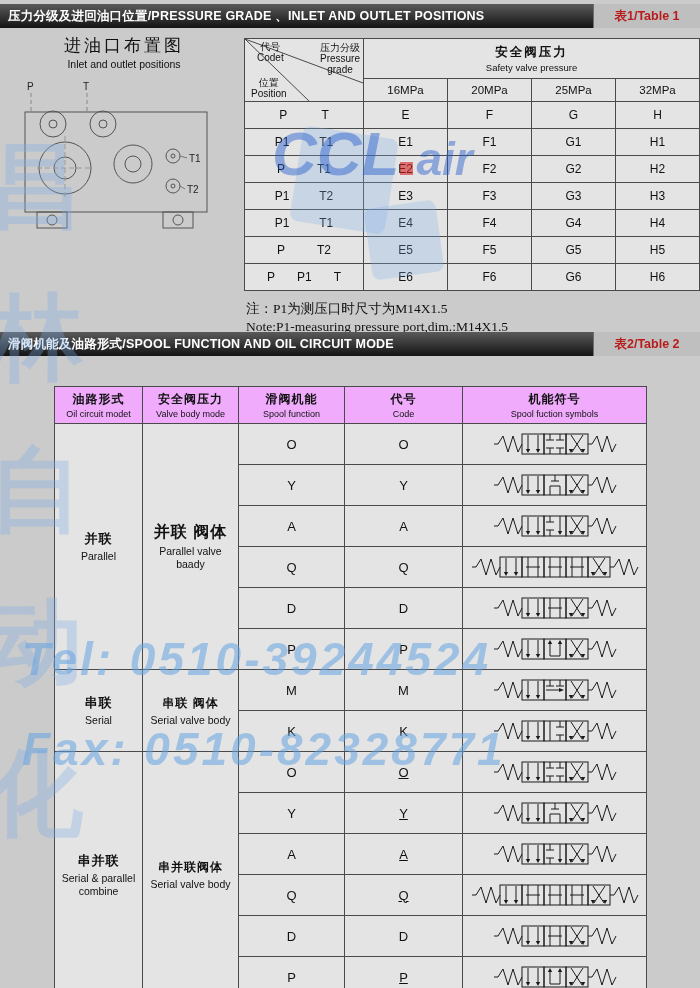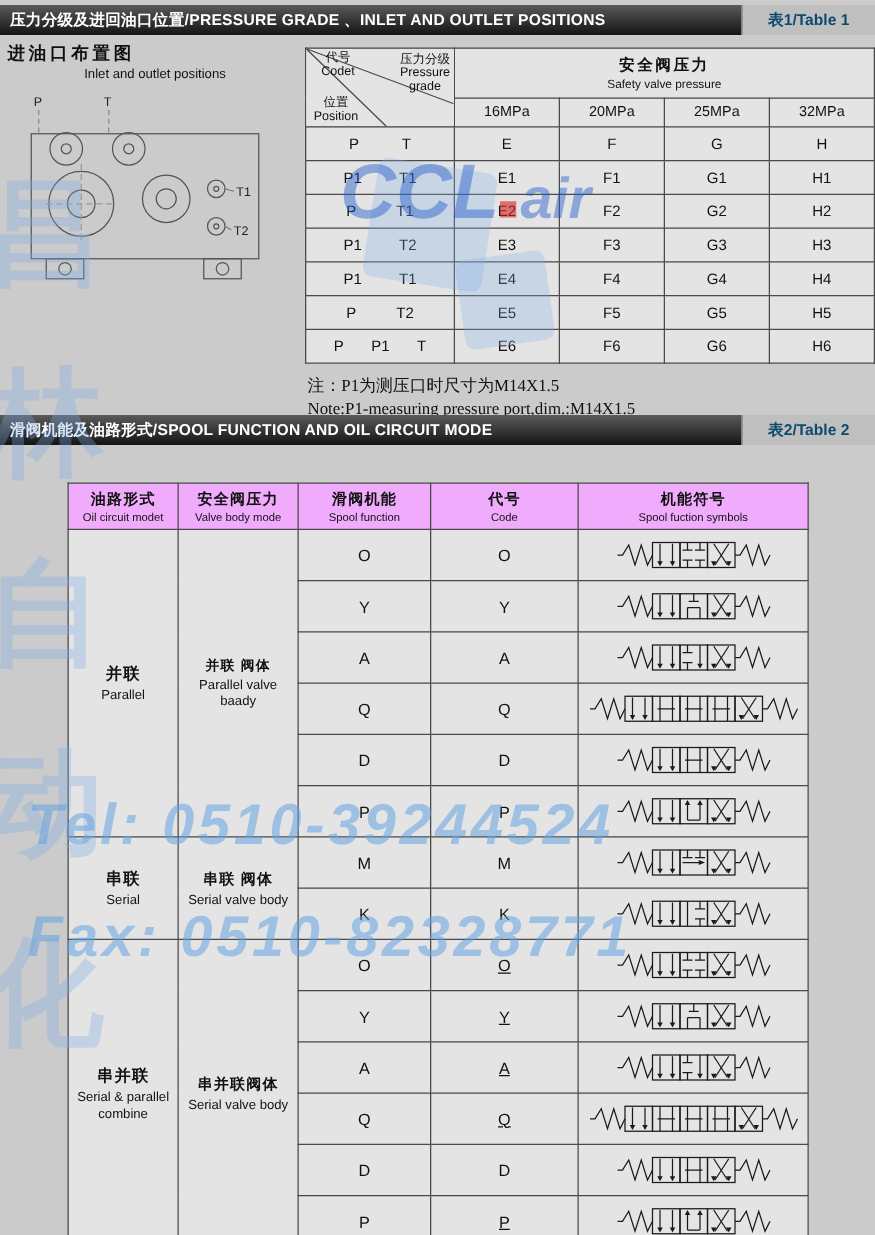--- a/index.html
+++ b/index.html
@@ -2,26 +2,26 @@
 <html><head>
 <meta charset="utf-8">
 <style>
   html,body{margin:0;padding:0;background:#b5b5b5;}
   .page{position:relative;width:700px;height:988px;background:#cbcbcb;overflow:hidden;
         font-family:"Liberation Sans",sans-serif;color:#111;}
   
   .bar{position:absolute;left:0;width:700px;height:24px;display:flex;z-index:2;}
   .bar-title{flex:1;background:linear-gradient(#5a5a5a,#141414);color:#fff;font-weight:bold;
              font-size:12.5px;display:flex;align-items:center;padding-left:8px;letter-spacing:.2px;white-space:nowrap;}
-  .bar-tag{width:106px;background:#bfbfbf;color:#0c4a6e;font-weight:bold;font-size:12.5px;
+  .bar-tag{width:106px;background:#bfbfbf;color:#b91c1c;font-weight:bold;font-size:12.5px;
            display:flex;align-items:center;justify-content:center;border-left:1px solid #6e6e6e;}
   #bar1{top:4px;} #bar2{top:332px;}
   
   .drawing{position:absolute;left:6px;top:34px;width:236px;z-index:2;}
-  .drawing-title{text-align:left;font-weight:bold;font-size:14px;letter-spacing:3px;}
+  .drawing-title{text-align:center;font-weight:normal;font-size:17px;letter-spacing:3px;}
   .drawing-sub{text-align:center;font-size:10.5px;margin-top:1px;}
   .drawing svg{display:block;margin:8px auto 0;}
   .dwg-label{fill:#222;stroke:none;font-size:10px;font-family:"Liberation Sans",sans-serif;}
   
   table{border-collapse:collapse;}
   #t1-wrap{position:absolute;left:244px;top:38px;z-index:2;}
   #t2-wrap{position:absolute;left:54px;top:386px;z-index:2;}
   td{border:1px solid #4a4a4a;background:#e4e4e4;text-align:center;vertical-align:middle;padding:0;}
   .diag{position:relative;width:118px;height:62px;}
   .diag svg{position:absolute;left:0;top:0;}
@@ -270,21 +270,21 @@
               <div class="th-zh">机能符号</div>
               <div class="th-en">Spool fuction symbols</div>
             </td>
           </tr>
           <tr>
             <td class="gcell" rowspan="6">
               <div class="g-zh">并联</div>
               <div class="g-en">Parallel</div>
             </td>
             <td class="gcell" rowspan="6">
-              <div class="g-zh" style="font-size:11px">并联 阀体</div>
+              <div class="g-zh" style="font-size:16px">并联 阀体</div>
               <div class="g-en">Parallel valve baady</div>
             </td>
             <td class="fcell">O</td>
             <td class="cdcell"><span class="">O</span></td>
             <td class="symcell">
               <svg class="sym" width="170" height="26" viewBox="0 0 170 26">
                 <rect x="52" y="3" width="22" height="20"></rect>
                 <rect x="74" y="3" width="22" height="20"></rect>
                 <rect x="96" y="3" width="22" height="20"></rect>
                 <polyline points="24,13 28,13 33,5 38,21 43,5 48,21 52,13"></polyline>

